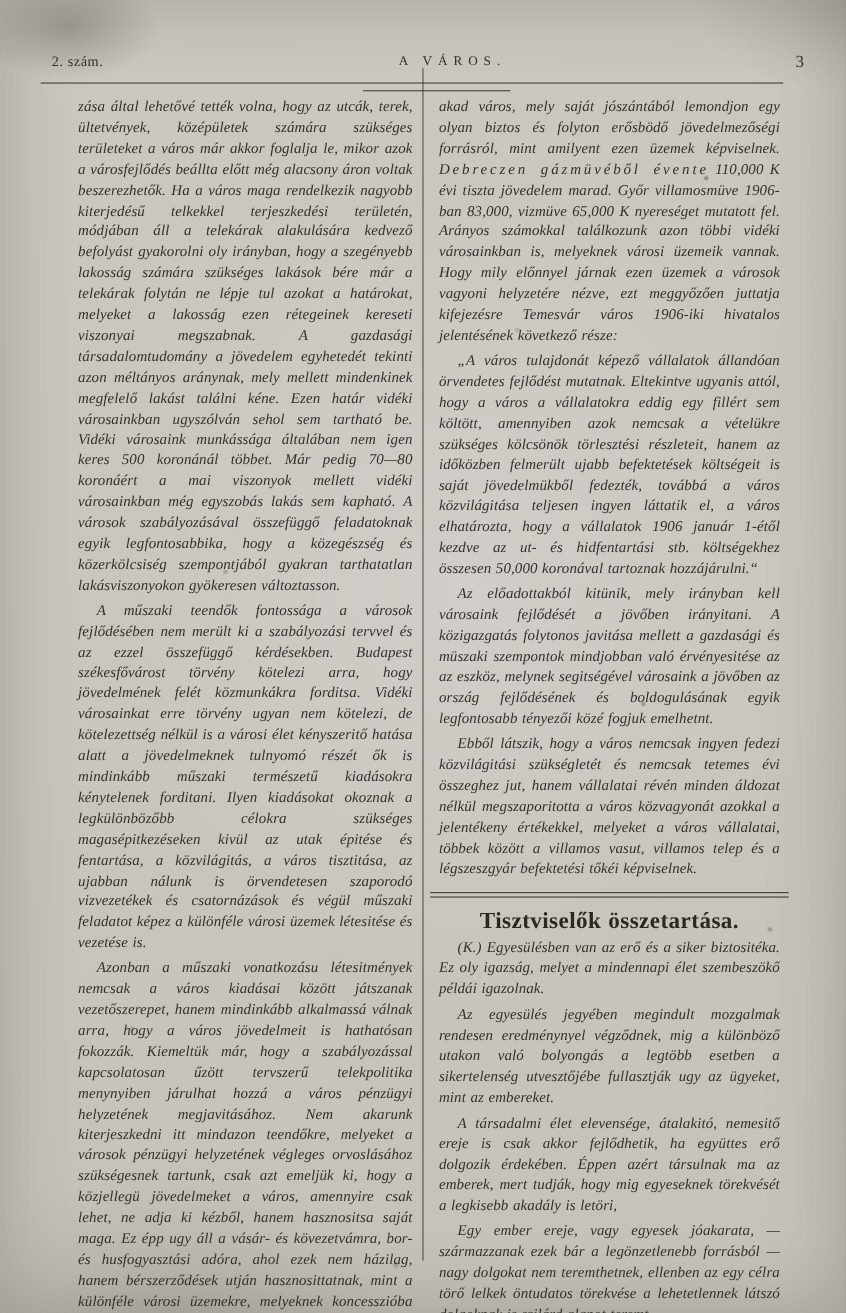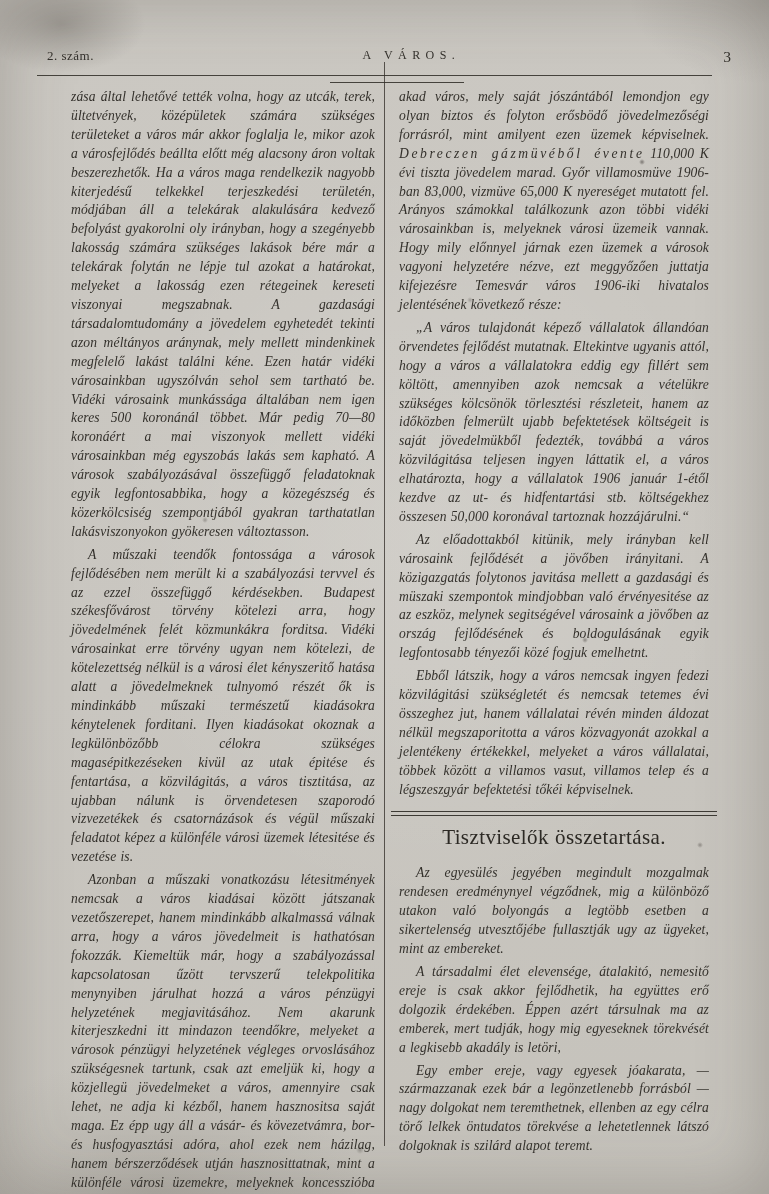--- a/index.html
+++ b/index.html
@@ -36,21 +36,21 @@
   .title-underline{position:absolute;top:82px;left:330px;width:134px;height:1px;background:#45423c;}
   .col-divider{position:absolute;left:384px;top:62px;bottom:48px;width:1px;background:rgba(52,48,42,.78);}
   .columns{position:absolute;top:84px;left:67px;display:flex;align-items:flex-start;}
   .col{font-size:13.6px;line-height:18.9px;text-align:justify;letter-spacing:.1px;word-spacing:.6px;}
   .col.left{width:312px;}
   .col.right{width:318px;margin-left:16px;}
   p{margin:4px;text-indent:17px;font-style:italic;}
   p.noindent{text-indent:0;}
   .sperr{letter-spacing:2.6px;word-spacing:4px;}
   .double-rule{height:3px;border-top:1px solid #3d3a34;border-bottom:1px solid #3d3a34;margin:11px -4px 10px -4px;}
-  h2{font-size:21px;font-weight:normal;text-align:center;margin:12px 0 18px 0;letter-spacing:.4px;color:#2c2924;}
+  h2{font-size:21px;font-weight:bold;text-align:center;margin:12px 0 6px 0;letter-spacing:.4px;color:#2c2924;}
 </style>
 </head>
 <body>
 
 <div class="page">
 
   <header class="masthead">
     <span class="issue">2. szám.</span>
     <span class="title">A VÁROS.</span>
     <span class="pageno">3</span>
@@ -71,19 +71,20 @@
 
     <section class="col right">
       <p class="noindent"><span>akad város, mely saját jószántából lemondjon egy olyan biztos és folyton erősbödő jövedelmezőségi forrásról, mint amilyent ezen üzemek képviselnek. </span><span class="sperr">Debreczen gázmüvéből évente</span><span> 110,000 K évi tiszta jövedelem marad. Győr villamosmüve 1906-ban 83,000, vizmüve 65,000 K nyereséget mutatott fel. Arányos számokkal találkozunk azon többi vidéki városainkban is, melyeknek városi üzemeik vannak. Hogy mily előnnyel járnak ezen üzemek a városok vagyoni helyzetére nézve, ezt meggyőzően juttatja kifejezésre Temesvár város 1906-iki hivatalos jelentésének következő része:</span></p>
       <p>„A város tulajdonát képező vállalatok állandóan örvendetes fejlődést mutatnak. Eltekintve ugyanis attól, hogy a város a vállalatokra eddig egy fillért sem költött, amennyiben azok nemcsak a vételükre szükséges kölcsönök törlesztési részleteit, hanem az időközben felmerült ujabb befektetések költségeit is saját jövedelmükből fedezték, továbbá a város közvilágitása teljesen ingyen láttatik el, a város elhatározta, hogy a vállalatok 1906 január 1-étől kezdve az ut- és hidfentartási stb. költségekhez összesen 50,000 koronával tartoznak hozzájárulni.“</p>
       <p>Az előadottakból kitünik, mely irányban kell városaink fejlődését a jövőben irányitani. A közigazgatás folytonos javitása mellett a gazdasági és müszaki szempontok mindjobban való érvényesitése az az eszköz, melynek segitségével városaink a jövőben az ország fejlődésének és boldogulásának egyik legfontosabb tényezői közé fogjuk emelhetnt.</p>
       <p>Ebből látszik, hogy a város nemcsak ingyen fedezi közvilágitási szükségletét és nemcsak tetemes évi összeghez jut, hanem vállalatai révén minden áldozat nélkül megszaporitotta a város közvagyonát azokkal a jelentékeny értékekkel, melyeket a város vállalatai, többek között a villamos vasut, villamos telep és a légszeszgyár befektetési tőkéi képviselnek.</p>
 
       <div class="double-rule"></div>
       <h2>Tisztviselők összetartása.</h2>
 
+      <p>(K.) Egyesülésben van az erő és a siker biztositéka. Ez oly igazság, melyet a mindennapi élet szembeszökő példái igazolnak.</p>
       <p>Az egyesülés jegyében megindult mozgalmak rendesen eredménynyel végződnek, mig a különböző utakon való bolyongás a legtöbb esetben a sikertelenség utvesztőjébe fullasztják ugy az ügyeket, mint az embereket.</p>
       <p>A társadalmi élet elevensége, átalakitó, nemesitő ereje is csak akkor fejlődhetik, ha együttes erő dolgozik érdekében. Éppen azért társulnak ma az emberek, mert tudják, hogy mig egyeseknek törekvését a legkisebb akadály is letöri,</p>
       <p>Egy ember ereje, vagy egyesek jóakarata, — származzanak ezek bár a legönzetlenebb forrásból — nagy dolgokat nem teremthetnek, ellenben az egy célra törő lelkek öntudatos törekvése a lehetetlennek látszó dolgoknak is szilárd alapot teremt.</p>
     </section>
 
   </main>
 </div>
 
 </body></html>

